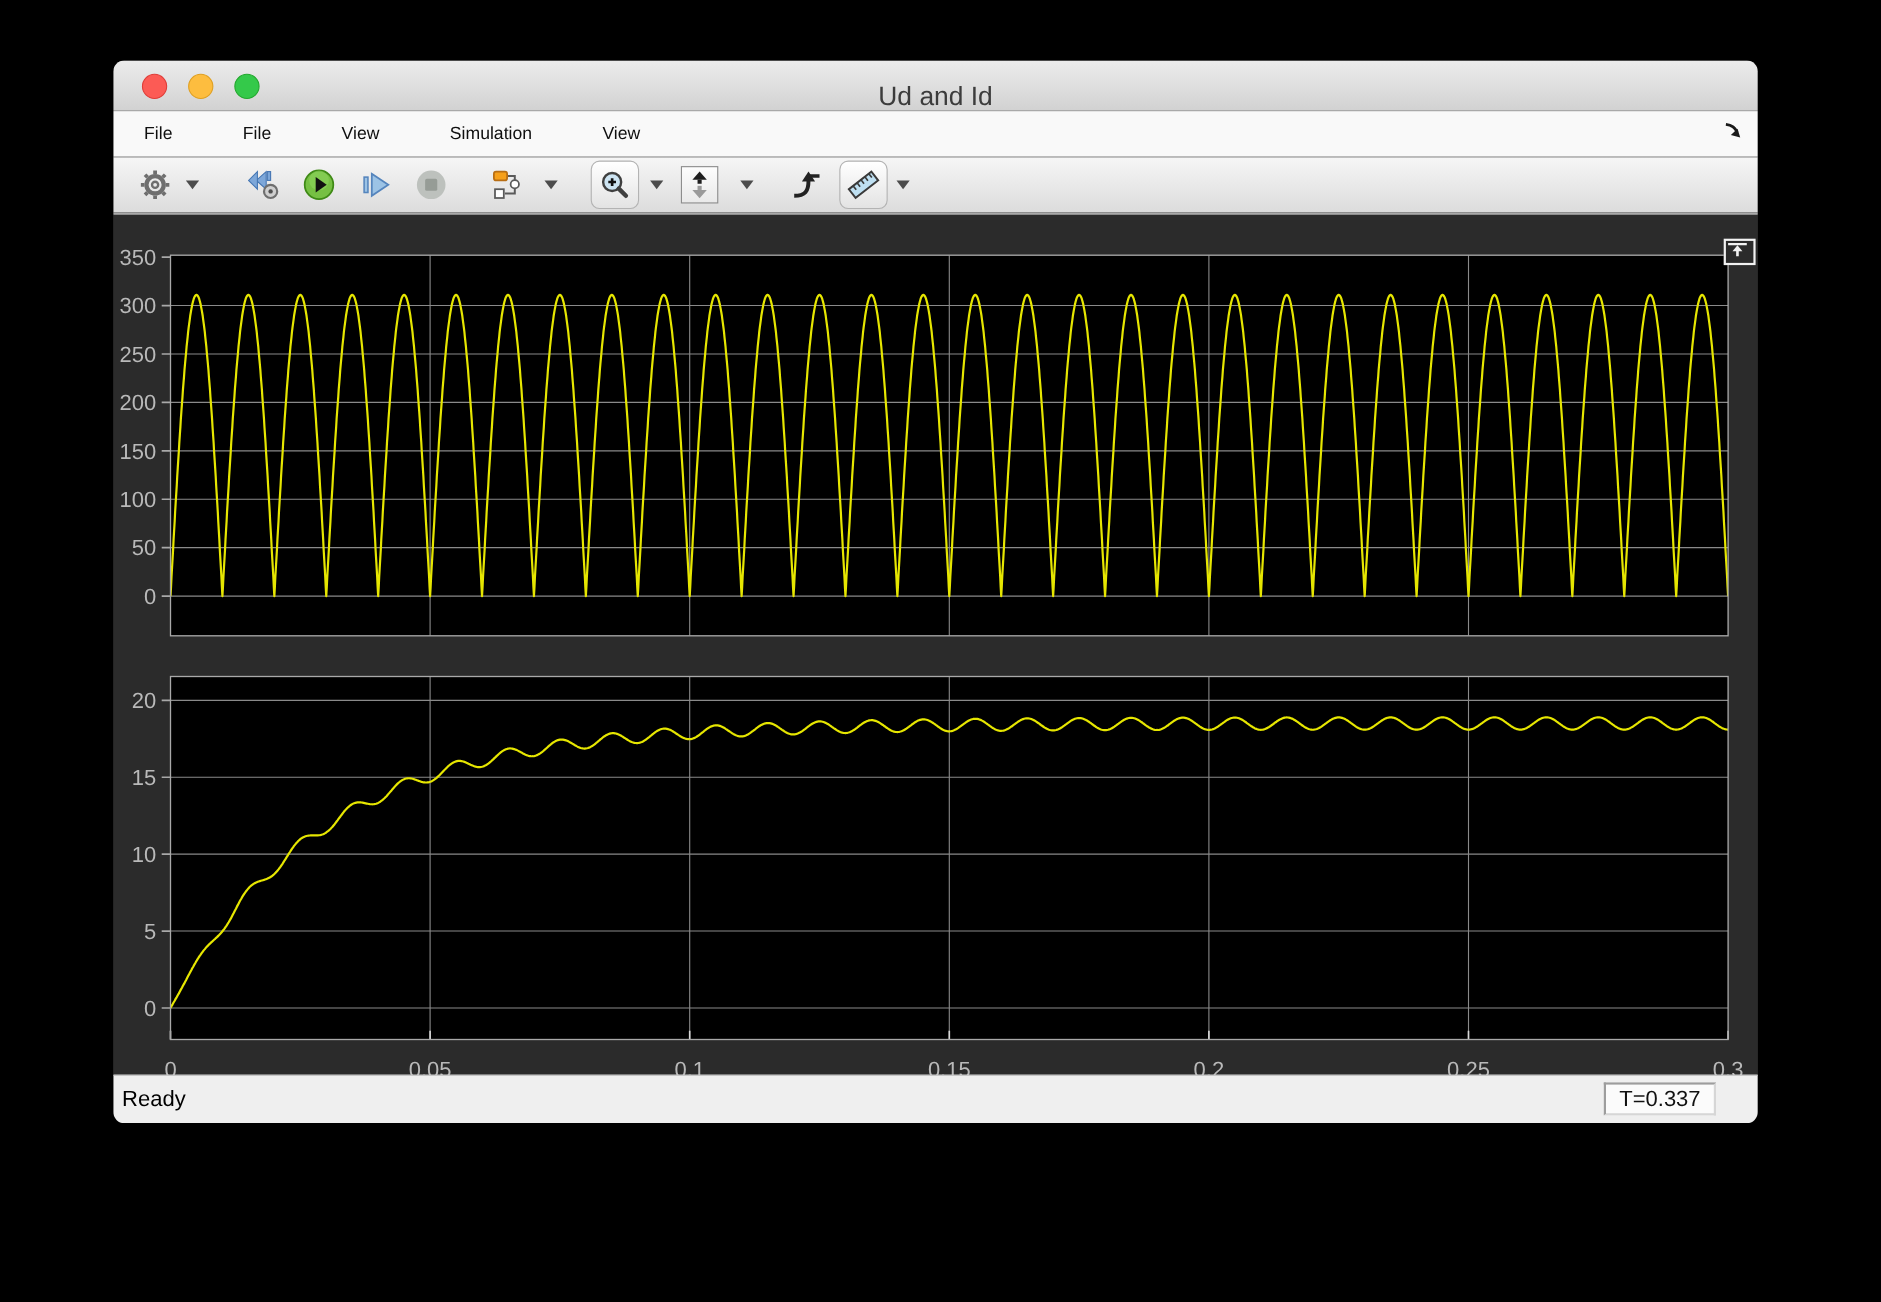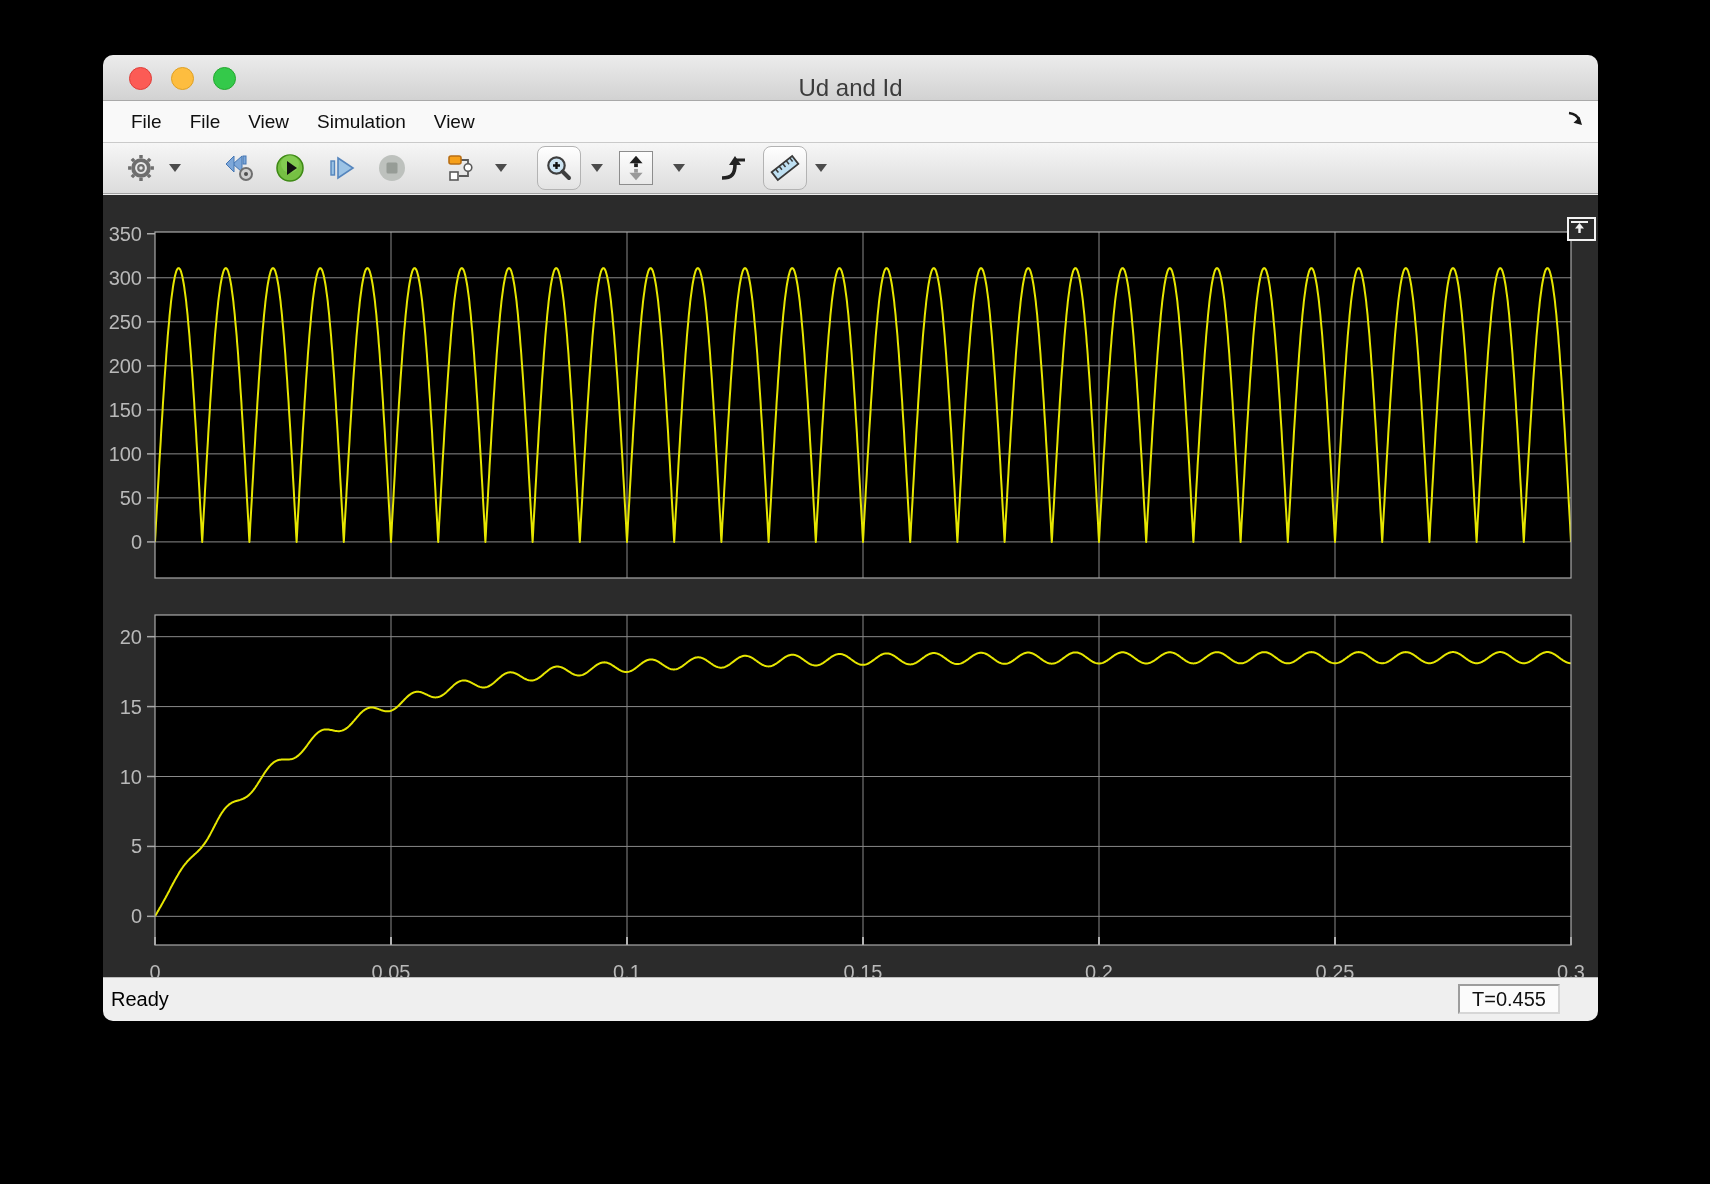--- a/index.html
+++ b/index.html
@@ -11,21 +11,21 @@
     background:linear-gradient(#ececec,#d2d2d2);border-bottom:1px solid #a9a9a9;}
   .lights{position:absolute;left:26px;top:12px;display:flex;gap:19px;}
   .light{width:21px;height:21px;border-radius:50%;}
   .light.red{background:#fc5b55;border:1px solid #df3e39;}
   .light.yellow{background:#fdbd3f;border:1px solid #dfa023;}
   .light.green{background:#34c94a;border:1px solid #24a82f;}
   .wtitle{position:absolute;left:0;right:0;top:10px;height:45px;line-height:45px;text-align:center;
     font-size:24px;font-weight:500;color:#3c3c3c;}
   
   .menubar{position:relative;height:41px;flex:0 0 41px;background:#f9f9f9;display:flex;
-    align-items:center;padding-left:28px;gap:28px;font-size:19px;color:#0f0f0f;}
+    align-items:center;padding-left:28px;gap:64px;font-size:16px;color:#0f0f0f;}
   .menu-item{cursor:default;}
   .menu-overflow{position:absolute;right:12px;top:8px;}
   
   .toolbar{height:50px;flex:0 0 50px;background:linear-gradient(#f6f6f6,#dcdcdc);
     border-top:1px solid #cacaca;border-bottom:1px solid #a2a2a2;
     display:flex;align-items:center;padding-left:24px;}
   .tb{display:flex;align-items:center;justify-content:center;}
   .caret{width:0;height:0;border-left:6px solid transparent;border-right:6px solid transparent;
     border-top:8px solid #4c4c4c;}
   .btn-white{background:linear-gradient(#ffffff,#e3e3e3);border:1px solid #b3b3b3;border-radius:8px;
@@ -259,16 +259,16 @@
       <svg width="21" height="16" viewBox="0 0 21 16">
         <line x1="2" y1="3" x2="19" y2="3" stroke="#f2f2f2" stroke-width="2"></line>
         <line x1="10.5" y1="14" x2="10.5" y2="8" stroke="#f2f2f2" stroke-width="2.4"></line>
         <polygon points="10.5,4 6,9.5 15,9.5" fill="#f2f2f2"></polygon>
       </svg>
     </div>
   </div>
 
   <div class="statusbar">
     <span class="status-text">Ready</span>
-    <span class="time-box">T=0.455</span>
+    <span class="time-box">T=0.337</span>
   </div>
 
 </div>
 
 </body></html>

